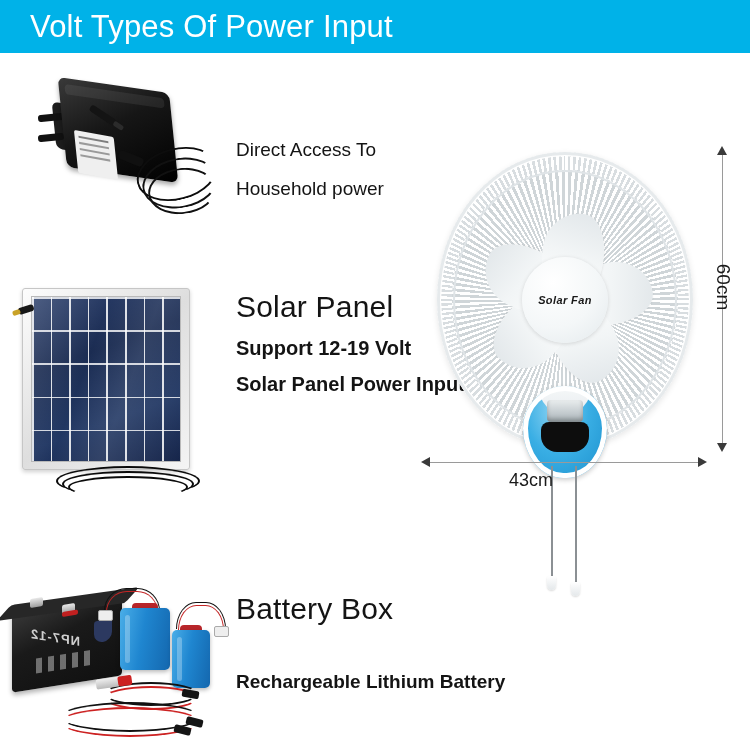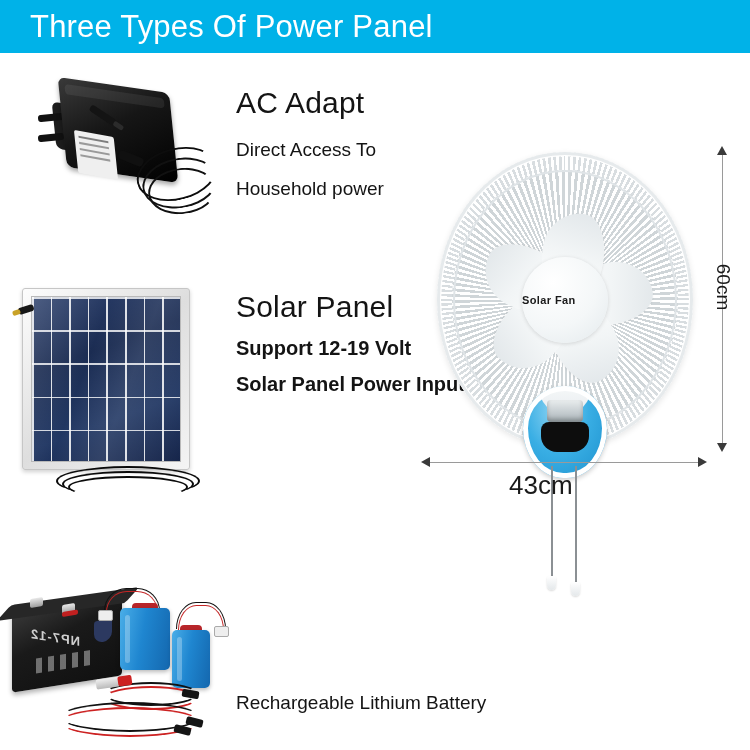--- a/index.html
+++ b/index.html
@@ -521,20 +521,22 @@
     top: 50%;
     width: 86px;
     height: 86px;
     margin-left: -43px;
     margin-top: -43px;
     border-radius: 50%;
     background: radial-gradient(circle at 36% 30%, #ffffff 0%, #f4f7f8 55%, #e3e9ec 100%);
     box-shadow: 0 1px 4px rgba(0,0,0,0.14);
     display: flex;
     align-items: center;
+    justify-content: center;
+    font-style: italic;
   }
   .fan-hub-text {
     font-size: 11px;
     font-weight: bold;
     color: #1a1a1a;
     letter-spacing: 0.4px;
   }
   .fan-neck {
     position: absolute;
     left: 108px;
@@ -657,51 +659,48 @@
     height: 0;
     border-top: 5px solid transparent;
     border-bottom: 5px solid transparent;
   }
   .dim-h-arrow.left  { left: 421px; border-right: 9px solid #3a3a3a; }
   .dim-h-arrow.right { left: 698px; border-left: 9px solid #3a3a3a; }
   .dim-h-label {
     position: absolute;
     left: 509px;
     top: 470px;
-    font-size: 26px;
+    font-size: 18px;
     color: #1a1a1a;
     white-space: nowrap;
   }
 </style>
 </head>
 <body>
 
 <div id="page">
 
   <div class="header-bar"></div>
-  <div class="header-title">Three Types Of Power Panel</div>
+  <div class="header-title">Volt Types Of Power Input</div>
 
   <div class="adapter-wrap">
     <div class="adapter-plugbase"></div>
     <div class="adapter-prong p1"></div>
     <div class="adapter-prong p2"></div>
     <div class="adapter-body"></div>
     <div class="adapter-label"></div>
     <div class="adapter-neck"></div>
     <div class="adapter-cable">
       <i class="l1"></i>
         <i class="l2"></i>
         <i class="l3"></i>
     </div>
     <div class="adapter-tip"></div>
   </div>
 
-  <div class="ac-title-clip">
-    <div class="block-title">AC Adapt</div>
-  </div>
   <div class="block-line" style="left:236px; top:178px;">Household power</div>
   <div class="block-line" style="left:236px; top:139px;">Direct Access To</div>
 
   <div class="panel-wrap">
     <div class="panel-frame">
       <div class="panel-cells"></div>
     </div>
     <div class="panel-cable">
       <i class="c1"></i>
         <i class="c2"></i>
@@ -739,21 +738,22 @@
     <div class="lead red a2"></div>
     <div class="clip"></div>
     <div class="barrel t1"></div>
 
     <div class="lead b1"></div>
     <div class="lead red b2"></div>
     <div class="barrel t2"></div>
     <div class="barrel t3"></div>
   </div>
 
-  <div class="block-line" style="left:236px; top:692px;">Rechargeable Lithium Battery</div>
+  <div class="block-title" style="left:236px; top:592px;">Battery Box</div>
+  <div class="block-line" style="left:236px; top:671px;font-weight:bold;">Rechargeable Lithium Battery</div>
 
   <div class="fan-wrap">
     <div class="fan-grille"></div>
     <div class="blades">
       <div class="blade b1"></div>
       <div class="blade b2"></div>
       <div class="blade b3"></div>
       <div class="blade b4"></div>
       <div class="blade b5"></div>
       <div class="fan-hub">

